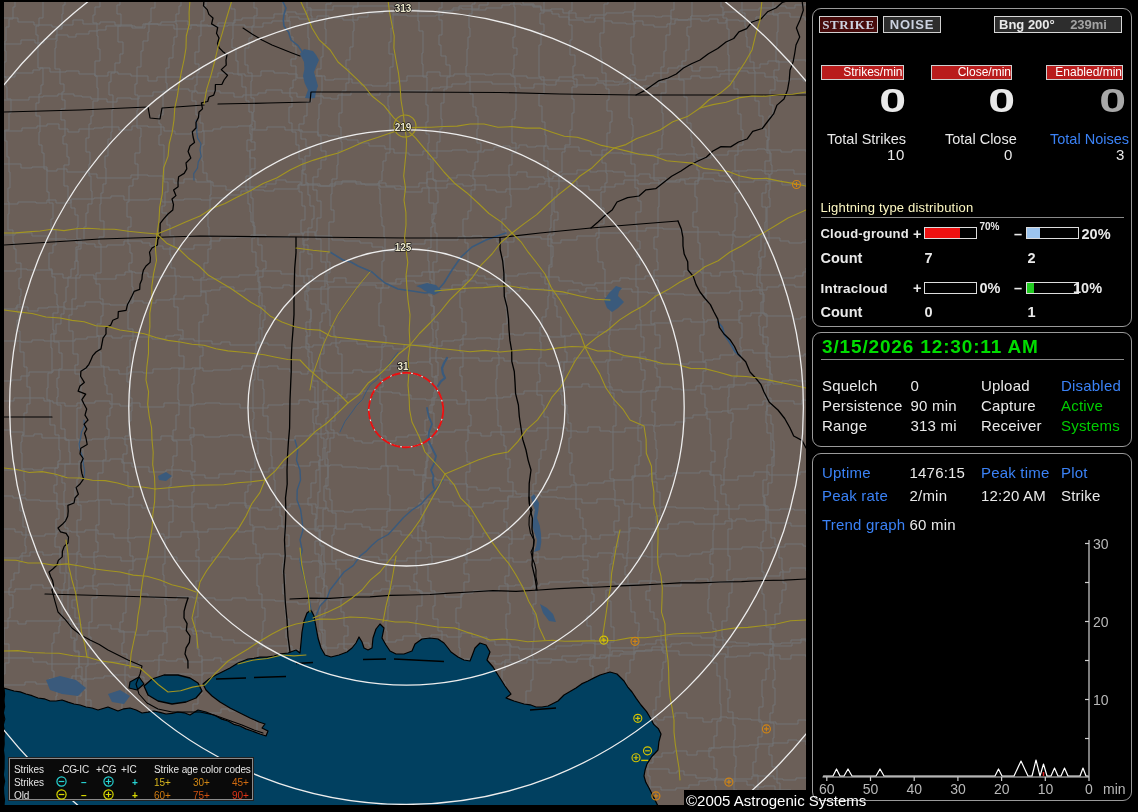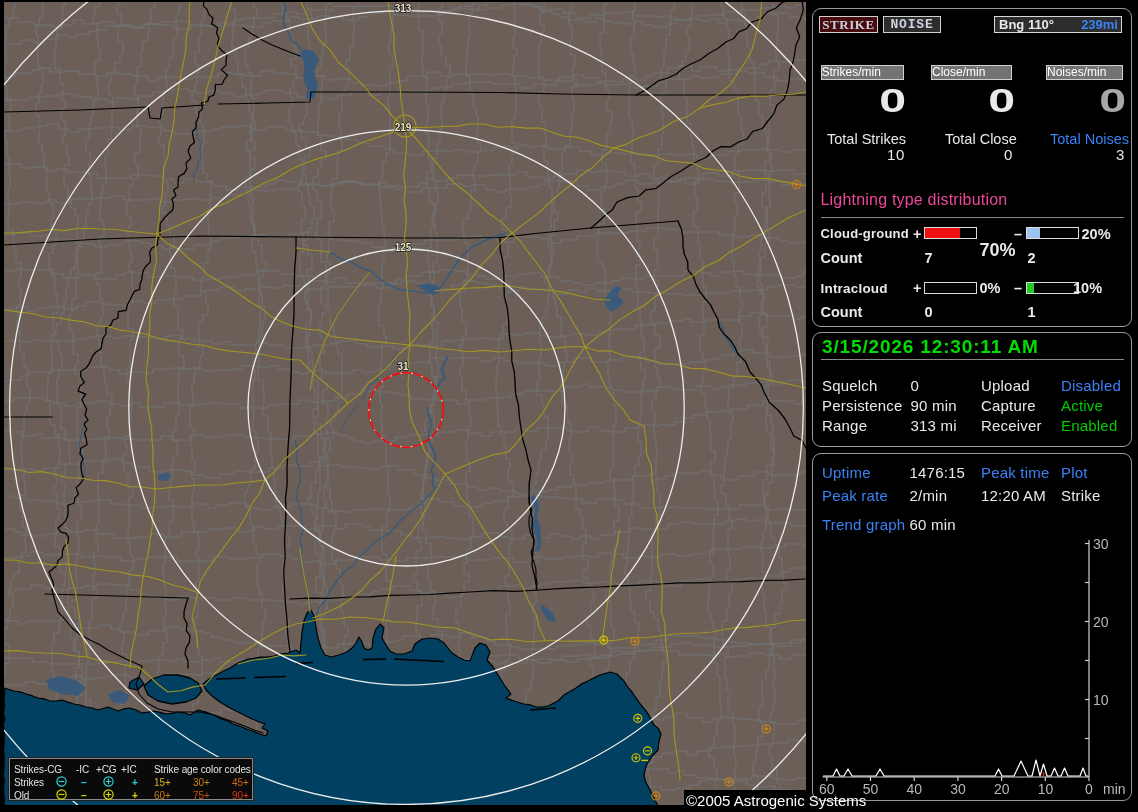--- a/index.html
+++ b/index.html
@@ -1,19 +1,19 @@
 <!DOCTYPE html>
 <html><head><meta charset="utf-8"><style>
 html,body{margin:0;padding:0;background:#000;width:1138px;height:812px;overflow:hidden}
 body{font-family:"Liberation Sans",sans-serif;position:relative}
 .abs{position:absolute;white-space:nowrap}
 .panel{position:absolute;border:1px solid #9a9a9a;border-radius:9px;background:#000}
 .w{color:#e9e9e9} .gy{color:#3b82f6} .gn{color:#00cc00}
 .r15{font-size:15px;letter-spacing:0.2px}
-.btnlbl{position:absolute;height:13px;background:#737373;border:1px solid #cfcfcf;color:#fff;font-size:12px;text-align:left;line-height:13px}
+.btnlbl{position:absolute;height:13px;background:#b91c1c;border:1px solid #cfcfcf;color:#fff;font-size:12px;text-align:right;line-height:13px}
 #legend{position:absolute;left:9px;top:758px;width:242px;height:40px;background:#0a0a0a;border:1px solid #8a8a8a;outline:1px solid #222}
 .lgrow{position:absolute;left:0;width:100%;height:13px;font-size:10px;color:#e4e4e4;letter-spacing:-0.1px}
 .lgrow span{position:absolute;top:0;line-height:13px;white-space:nowrap}
 </style></head><body>
 <svg width="806" height="812" viewBox="0 0 806 812" style="position:absolute;left:0;top:0">
     <defs>
       <clipPath id="mapclip">
         <rect x="4" y="2" width="802" height="803"></rect>
       </clipPath>
     </defs>
@@ -211,50 +211,50 @@
         <circle cx="796.5" cy="184.5" r="4.0"></circle>
         <path d="M794.1,184.5 H798.9 M796.5,182.1 V186.9"></path>
       </g>
     </g>
   </svg>
 <div class="panel" style="left:812px;top:8px;width:318px;height:317px"></div>
 <div class="panel" style="left:812px;top:332px;width:318px;height:113px"></div>
 <div class="panel" style="left:812px;top:453px;width:318px;height:346px"></div>
 
 <div class="abs" style="left:819px;top:15.5px;width:57px;height:15px;background:#470b0b;border:1px solid #d0d0d0;color:#ccd2e0;font-family:'Liberation Serif',serif;font-weight:bold;font-size:13px;text-align:center;line-height:15px;letter-spacing:0.6px">STRIKE</div>
-<div class="abs" style="left:883px;top:15.5px;width:56px;height:15px;background:#2d2d2d;border:1px solid #d0d0d0;color:#ccd2e0;font-family:Liberation Mono, monospace;font-weight:bold;font-size:13px;text-align:center;line-height:15px;letter-spacing:0.8px">NOISE</div>
+<div class="abs" style="left:883px;top:15.5px;width:56px;height:15px;background:#2d2d2d;border:1px solid #d0d0d0;color:#ccd2e0;font-family:Liberation Sans, sans-serif;font-weight:bold;font-size:13px;text-align:center;line-height:15px;letter-spacing:0.8px">NOISE</div>
 <div class="abs" style="left:994px;top:15.5px;width:126px;height:15px;background:#2d2d2d;border:1px solid #d8d8d8;font-weight:bold;font-size:13px;line-height:15px">
-    <span class="w" style="position:absolute;left:4px">Bng 110°</span>
-    <span style="position:absolute;right:3px;color:#3b82f6">239mi</span>
+    <span class="w" style="position:absolute;left:4px">Bng 200°</span>
+    <span style="position:absolute;right:14px;color:#a3a3a3">239mi</span>
   </div>
 
 <div class="btnlbl" style="left:820.5px;top:64.5px;width:81px">Strikes/min</div>
 <div class="btnlbl" style="left:931px;top:64.5px;width:79px">Close/min</div>
-<div class="btnlbl" style="left:1046px;top:64.5px;width:75px">Noises/min</div>
+<div class="btnlbl" style="left:1046px;top:64.5px;width:75px">Enabled/min</div>
 
 <div class="abs w" style="left:806px;top:81px;width:100px;text-align:right;font-size:34px;font-weight:bold;transform:scaleX(1.42);transform-origin:100% 0">0</div>
 <div class="abs w" style="left:915px;top:81px;width:100px;text-align:right;font-size:34px;font-weight:bold;transform:scaleX(1.42);transform-origin:100% 0">0</div>
 <div class="abs" style="left:1026px;top:81px;width:100px;text-align:right;font-size:34px;font-weight:bold;color:#a8a8a8;transform:scaleX(1.42);transform-origin:100% 0">0</div>
 
 <div class="abs w" style="left:827px;top:131px;font-size:14.5px">Total Strikes</div>
 <div class="abs w" style="left:945px;top:131px;font-size:14.5px">Total Close</div>
 <div class="abs gy" style="left:1050px;top:131px;font-size:14.5px">Total Noises</div>
 <div class="abs w r15" style="left:805px;top:146px;width:100px;text-align:right;letter-spacing:0.6px">10</div>
 <div class="abs w r15" style="left:913px;top:146px;width:100px;text-align:right;letter-spacing:0.6px">0</div>
 <div class="abs w r15" style="left:1025px;top:146px;width:100px;text-align:right;letter-spacing:0.6px">3</div>
 
-<div class="abs" style="left:820.5px;top:191px;font-size:16px;color:#ec4899;letter-spacing:0.2px">Lightning type distribution</div>
+<div class="abs" style="left:820.5px;top:200px;font-size:13px;color:#fef9c3;letter-spacing:0.2px">Lightning type distribution</div>
 <div class="abs" style="left:820.5px;top:216.5px;width:303px;height:1px;background:#8a8a8a"></div>
 
 <div class="abs w" style="left:820.5px;top:226px;font-size:13px;font-weight:bold;letter-spacing:0.2px">Cloud-ground</div>
 <div class="abs w" style="left:913px;top:225.5px;font-size:14.5px;font-weight:bold">+</div>
 <div class="abs" style="left:923.5px;top:227px;width:51px;height:10px;border:1px solid #ddd;background:#000">
     <div style="width:70%;height:100%;background:#ee1111"></div>
   </div>
-<div class="abs w" style="left:979.5px;top:240px;font-size:18px;font-weight:bold">70%</div>
+<div class="abs w" style="left:979.5px;top:221px;font-size:10px;font-weight:bold">70%</div>
 <div class="abs w" style="left:1014px;top:225.5px;font-size:14.5px;font-weight:bold">–</div>
 <div class="abs" style="left:1026px;top:227px;width:51px;height:10px;border:1px solid #ddd;background:#000">
     <div style="width:25%;height:100%;background:#9cc4ee"></div>
   </div>
 <div class="abs w" style="left:1081.5px;top:225.5px;font-size:14.5px;font-weight:bold">20%</div>
 
 <div class="abs w" style="left:820.5px;top:250px;font-size:14.5px;font-weight:bold">Count</div>
 <div class="abs w" style="left:924.5px;top:250px;font-size:14.5px;font-weight:bold">7</div>
 <div class="abs w" style="left:1027.5px;top:250px;font-size:14.5px;font-weight:bold">2</div>
 
@@ -279,21 +279,21 @@
 <div class="abs w r15" style="left:910.5px;top:377px">0</div>
 <div class="abs w r15" style="left:981px;top:377px">Upload</div>
 <div class="abs gy r15" style="left:1061px;top:377px">Disabled</div>
 <div class="abs w r15" style="left:822px;top:397px">Persistence</div>
 <div class="abs w r15" style="left:910.5px;top:397px">90 min</div>
 <div class="abs w r15" style="left:981px;top:397px">Capture</div>
 <div class="abs gn r15" style="left:1061px;top:397px">Active</div>
 <div class="abs w r15" style="left:822px;top:417px">Range</div>
 <div class="abs w r15" style="left:910.5px;top:417px">313 mi</div>
 <div class="abs w r15" style="left:981px;top:417px">Receiver</div>
-<div class="abs gn r15" style="left:1061px;top:417px">Enabled</div>
+<div class="abs gn r15" style="left:1061px;top:417px">Systems</div>
 
 <div class="abs gy r15" style="left:822px;top:464px">Uptime</div>
 <div class="abs w r15" style="left:909.5px;top:464px">1476:15</div>
 <div class="abs gy r15" style="left:981px;top:464px">Peak time</div>
 <div class="abs gy r15" style="left:1061px;top:464px">Plot</div>
 <div class="abs gy r15" style="left:822px;top:487px">Peak rate</div>
 <div class="abs w r15" style="left:909.5px;top:487px">2/min</div>
 <div class="abs w r15" style="left:981px;top:487px">12:20 AM</div>
 <div class="abs w r15" style="left:1061px;top:487px">Strike</div>
 <div class="abs gy r15" style="left:822px;top:516px">Trend graph</div>
@@ -325,21 +325,21 @@
     <text x="1045.5" y="794.0" font-size="14" fill="#b8b8b8" text-anchor="middle" font-family="Liberation Sans, sans-serif">10</text>
     <text x="1089" y="794.0" font-size="14" fill="#b8b8b8" text-anchor="middle" font-family="Liberation Sans, sans-serif">0</text>
     <text x="1103" y="794.0" font-size="14" fill="#b8b8b8" font-family="Liberation Sans, sans-serif">min</text>
     <path d="M823.5,776.0 L833.0,776.0 L836.5,769.0 L840.0,776.0 L844.0,776.0 L848.0,769.0 L852.0,776.0 L876.0,776.0 L880.0,769.0 L884.0,776.0 L995.0,776.0 L998.5,769.0 L1002.0,776.0 L1014.0,776.0 L1021.0,761.0 L1028.0,776.0 L1032.0,776.0 L1036.0,760.0 L1040.0,776.0 L1040.0,776.0 L1043.5,764.0 L1047.0,776.0 L1051.0,776.0 L1054.5,768.0 L1058.0,776.0 L1061.0,776.0 L1064.5,768.0 L1068.0,776.0 L1080.0,776.0 L1083.0,768.0 L1086.0,776.0 L1088.0,776.0" fill="none" stroke="#ffffff" stroke-width="1.2" stroke-linejoin="round" stroke-linecap="round"></path>
     <path d="M1043.5,776.0 V772.0" stroke="#dd2222" stroke-width="1.5"></path>
   </svg>
 
 <div id="legend">
  <div class="lgrow" style="top:4px">
   <span style="left:4px">Strikes</span>
-      <span style="left:34px">-CG</span>
+      <span style="left:49px">-CG</span>
       <span style="left:66px">-IC</span>
       <span style="left:86px">+CG</span>
       <span style="left:111px">+IC</span>
       <span style="left:144px">Strike age color codes</span>
  </div>
  <div class="lgrow" style="top:17px">
   <span style="left:4px">Strikes</span>
   <span style="left:46px"><svg width="11" height="11" viewBox="0 0 11 11" style="vertical-align:-1px">
           <g stroke="#27d3d3" fill="none" stroke-width="1.2">
             <circle cx="5.5" cy="5.5" r="4.6"></circle>

